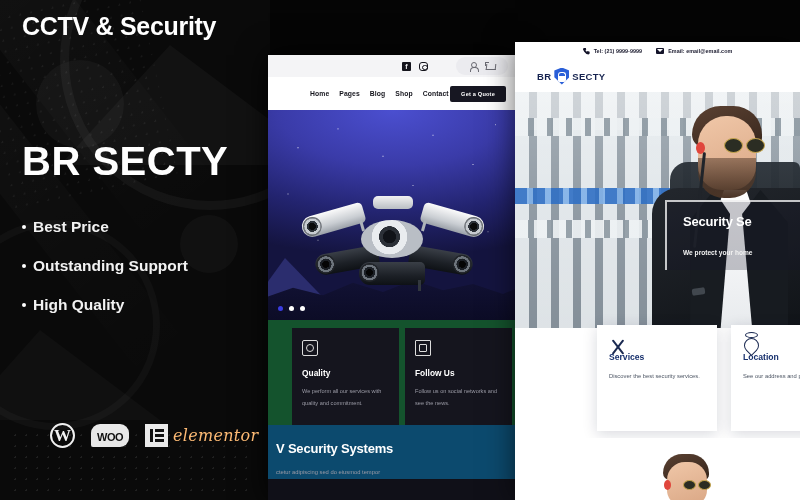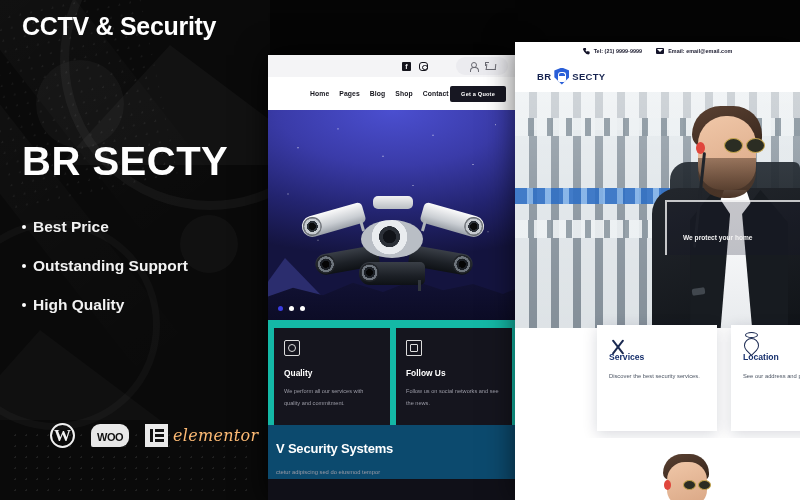--- a/index.html
+++ b/index.html
@@ -240,21 +240,21 @@
   .cam-d .mount{ background:#32373e; }
   .cam-base{
     position:absolute;left:50%;top:-10px;transform:translateX(-50%);
     width:40px;height:13px;border-radius:5px;
     background:linear-gradient(180deg,#f2f2f2,#b9bec4);
   }
   .m1-dots{ position:absolute;left:10px;bottom:9px;display:flex;gap:6px; }
   .m1-dots i{ width:5px;height:5px;border-radius:50%;background:#fff;display:block; }
   .m1-dots i.on{ background:#3a3ce0; }
 
-  .m1-cards{ display:flex; gap:6px; padding:8px 6px 0 6px; background:#14b8a6; }
+  .m1-cards{ display:flex; gap:6px; padding:8px 6px 0 24px; background:#14532d; }
   .m1-card{
     flex:1; background:#15151e; padding:12px 10px 16px;
   }
   .m1-ic{
     width:16px;height:16px;border:1.2px solid #dcdcdc;border-radius:2px;
     position:relative; margin-bottom:12px;
   }
   .m1-ic:after{
     content:"";position:absolute;left:3px;top:3px;right:3px;bottom:3px;
     border:1.2px solid #dcdcdc;border-radius:50%;
@@ -621,20 +621,21 @@
       <span class="g-ear"></span>
       <span class="g-wire"></span>
       <span class="g-glass">
           <i></i>
           <i></i>
         </span>
       <span class="g-clip"></span>
     </div>
 
     <div class="m2-overlay">
+      <h2>Security Se</h2>
       <p>We protect your home</p>
     </div>
   </div>
 
   <div class="m2-cards">
     <div class="m2-card">
       <span class="ic-tools"></span>
       <h4>Services</h4>
       <p>Discover the best security services.</p>
     </div>

